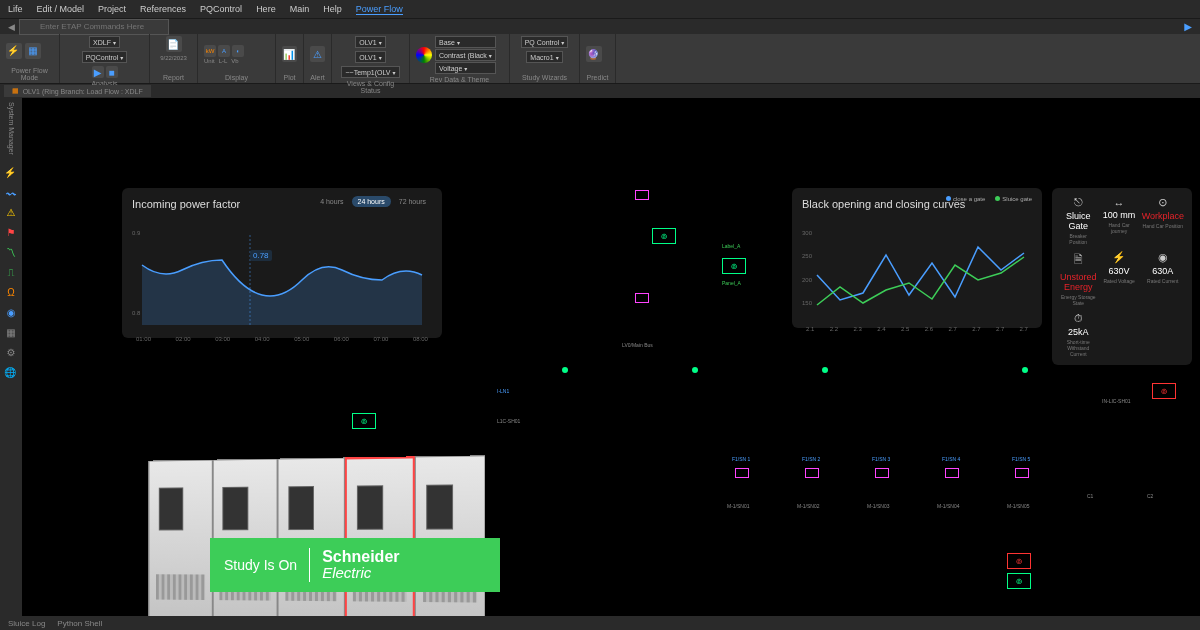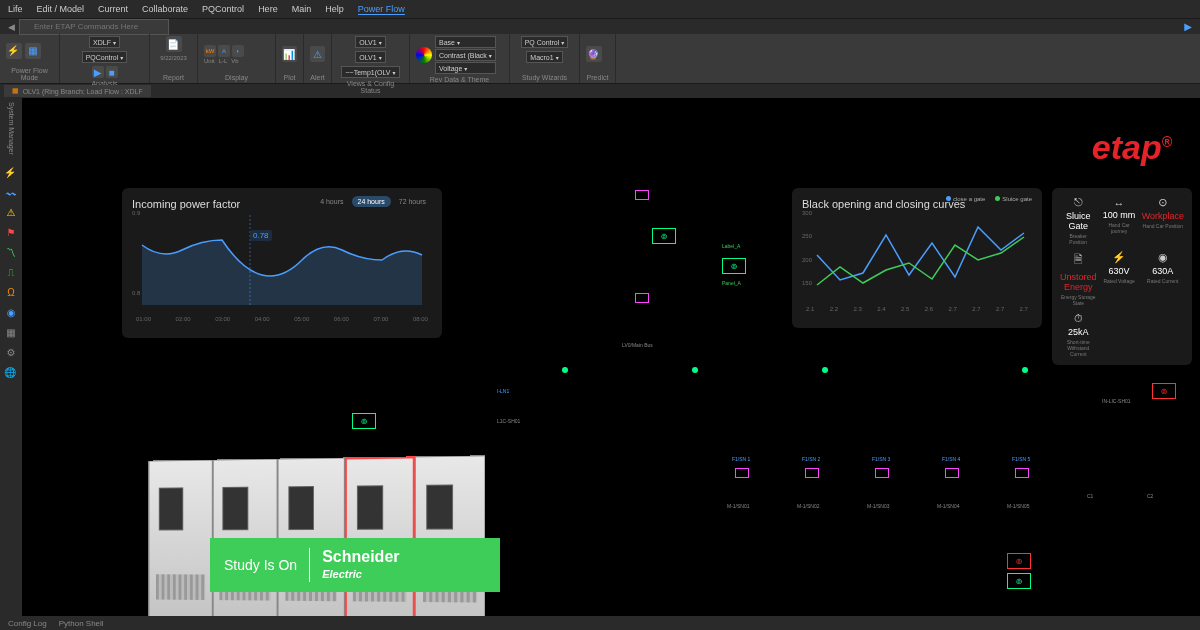--- a/index.html
+++ b/index.html
@@ -5,21 +5,21 @@
 * { margin: 0; padding: 0; box-sizing: border-box; font-family: Arial, sans-serif; }
 body { width: 1200px; height: 630px; background: #3a3a3a; overflow: hidden; position: relative; }
 
 
 .menubar { height: 18px; background: #2a2a2a; display: flex; align-items: center; padding: 0 8px; gap: 14px; font-size: 9px; color: #ccc; }
 .menubar span { cursor: pointer; }
 .menubar .active { color: #4a9eff; border-bottom: 1px solid #4a9eff; }
 
 
 .cmdbar { height: 16px; background: #2a2a2a; display: flex; align-items: center; padding: 0 8px; gap: 4px; border-top: 1px solid #1a1a1a; }
-.cmdbar input { background: #3a3a3a; border: 1px solid #555; color: #888; font-size: 8px; padding: 1px 14px; width: 150px; height: 16px; }
+.cmdbar input { background: #3a3a3a; border: 1px solid #555; color: #888; font-size: 8px; padding: 1px 20px; width: 150px; height: 16px; }
 .cmdbar .play { color: #4a9eff; font-size: 10px; margin-left: auto; }
 
 
 .ribbon { height: 50px; background: #3a3a3a; display: flex; border-bottom: 1px solid #1a1a1a; }
 .ribbon-group { border-right: 1px solid #2a2a2a; padding: 2px 6px; display: flex; flex-direction: column; justify-content: space-between; }
 .ribbon-group .label { font-size: 7px; color: #888; text-align: center; margin-top: 2px; }
 .ribbon-group .content { display: flex; gap: 3px; align-items: center; flex: 1; }
 .ribbon-icon { width: 16px; height: 16px; background: #4a4a4a; border-radius: 2px; display: flex; align-items: center; justify-content: center; color: #4a9eff; font-size: 10px; }
 .ribbon-dropdown { background: #2a2a2a; border: 1px solid #555; color: #ccc; font-size: 7px; padding: 1px 3px; height: 12px; display: flex; align-items: center; gap: 2px; }
 .ribbon-dropdown::after { content: '▾'; font-size: 6px; }
@@ -36,21 +36,21 @@
 .sidebar-label { writing-mode: vertical-rl; font-size: 7px; color: #888; margin-bottom: 6px; }
 
 .canvas { flex: 1; background: #000; position: relative; overflow: hidden; }
 
 
 .etap-logo { position: absolute; top: 30px; right: 28px; font-size: 34px; font-weight: bold; font-style: italic; color: #e6232a; }
 .etap-logo sup { font-size: 14px; }
 
 
 .panel { position: absolute; background: #1a1a1a; border-radius: 6px; padding: 10px; }
-.panel-title { color: #ddd; font-size: 11px; margin-bottom: 0; }
+.panel-title { color: #ddd; font-size: 11px; margin-bottom: 20px; }
 .time-tabs { position: absolute; top: 8px; right: 10px; display: flex; gap: 2px; font-size: 7px; }
 .time-tab { padding: 2px 6px; color: #888; border-radius: 8px; }
 .time-tab.active { background: #2a4a6a; color: #fff; }
 
 .chart-area { position: relative; height: 100px; }
 .chart-svg { width: 100%; height: 100%; }
 .x-labels { display: flex; justify-content: space-between; font-size: 6px; color: #666; margin-top: 2px; padding: 0 4px; }
 .y-labels { position: absolute; left: 0; top: 0; bottom: 14px; display: flex; flex-direction: column; justify-content: space-between; font-size: 6px; color: #666; }
 
 .value-marker { position: absolute; top: 20px; left: 118px; font-size: 8px; color: #4a9eff; background: rgba(30,50,70,0.8); padding: 1px 3px; border-radius: 2px; }
@@ -78,37 +78,37 @@
 .cabinet { flex: 1; background: linear-gradient(180deg, #e8e8e8, #c0c0c0); border: 1px solid #888; position: relative; }
 .cabinet.red-outline { border: 2px solid #ff4444; }
 .cabinet-panel { position: absolute; top: 15%; left: 15%; width: 40%; height: 25%; background: #333; border: 1px solid #666; }
 .cabinet-vents { position: absolute; bottom: 20%; left: 10%; right: 10%; height: 15%; background: repeating-linear-gradient(90deg, #999 0 3px, #bbb 3px 6px); }
 
 
 .schneider { position: absolute; left: 188px; bottom: 24px; width: 290px; height: 54px; background: #3dcd58; display: flex; align-items: center; padding: 0 14px; gap: 12px; }
 .schneider .life { color: #fff; font-size: 14px; }
 .schneider .divider { width: 1px; height: 34px; background: #fff; }
 .schneider .brand { color: #fff; font-size: 16px; font-weight: bold; line-height: 1; }
-.schneider .brand .sub { font-size: 11px; font-weight: bold; font-style: italic; }
+.schneider .brand .sub { font-size: 15px; font-weight: normal; font-style: italic; }
 
 
 .legend { position: absolute; top: 8px; right: 10px; display: flex; gap: 10px; font-size: 6px; color: #aaa; align-items: center; }
 .legend-dot { width: 5px; height: 5px; border-radius: 50%; display: inline-block; margin-right: 2px; }
 
 
 .statusbar { position: absolute; bottom: 0; left: 0; right: 0; height: 14px; background: #2a2a2a; display: flex; align-items: center; padding: 0 8px; gap: 12px; font-size: 8px; color: #888; }
 </style>
 </head>
 <body>
 
 <div class="menubar">
   <span>Life</span>
   <span>Edit / Model</span>
-  <span>Current</span>
-  <span>Collaborate</span>
+  <span>Project</span>
+  <span>References</span>
   <span>PQControl</span>
   <span>Here</span>
   <span>Main</span>
   <span>Help</span>
   <span class="active">Power Flow</span>
 </div>
 
 <div class="cmdbar">
   <span style="color:#888;font-size:9px">◀</span>
   <input placeholder="Enter ETAP Commands Here" style="">
@@ -221,21 +221,20 @@
     <div class="sidebar-icon" style="color:#3dcd58">〽</div>
     <div class="sidebar-icon" style="color:#3dcd58">⎍</div>
     <div class="sidebar-icon" style="color:#ff8800">Ω</div>
     <div class="sidebar-icon" style="color:#4a9eff">◉</div>
     <div class="sidebar-icon" style="color:#888">▦</div>
     <div class="sidebar-icon" style="color:#888">⚙</div>
     <div class="sidebar-icon" style="color:#4a9eff">🌐</div>
   </div>
 
   <div class="canvas">
-    <div class="etap-logo"><span>etap</span><sup>®</sup></div>
 
     <div class="panel" style="left:100px;top:90px;width:320px;height:150px">
       <div class="panel-title">Incoming power factor</div>
       <div class="time-tabs">
         <div class="time-tab">4 hours</div>
         <div class="time-tab active">24 hours</div>
         <div class="time-tab">72 hours</div>
       </div>
       <div class="chart-area">
         <div class="y-labels">
@@ -428,15 +427,15 @@
       <div class="divider"></div>
       <div class="brand">
         <span>Schneider</span><br>
         <span class="sub">Electric</span>
       </div>
     </div>
   </div>
 </div>
 
 <div class="statusbar">
-  <span>Config Log</span>
+  <span>Sluice Log</span>
   <span>Python Shell</span>
 </div>
 
 </body></html>

